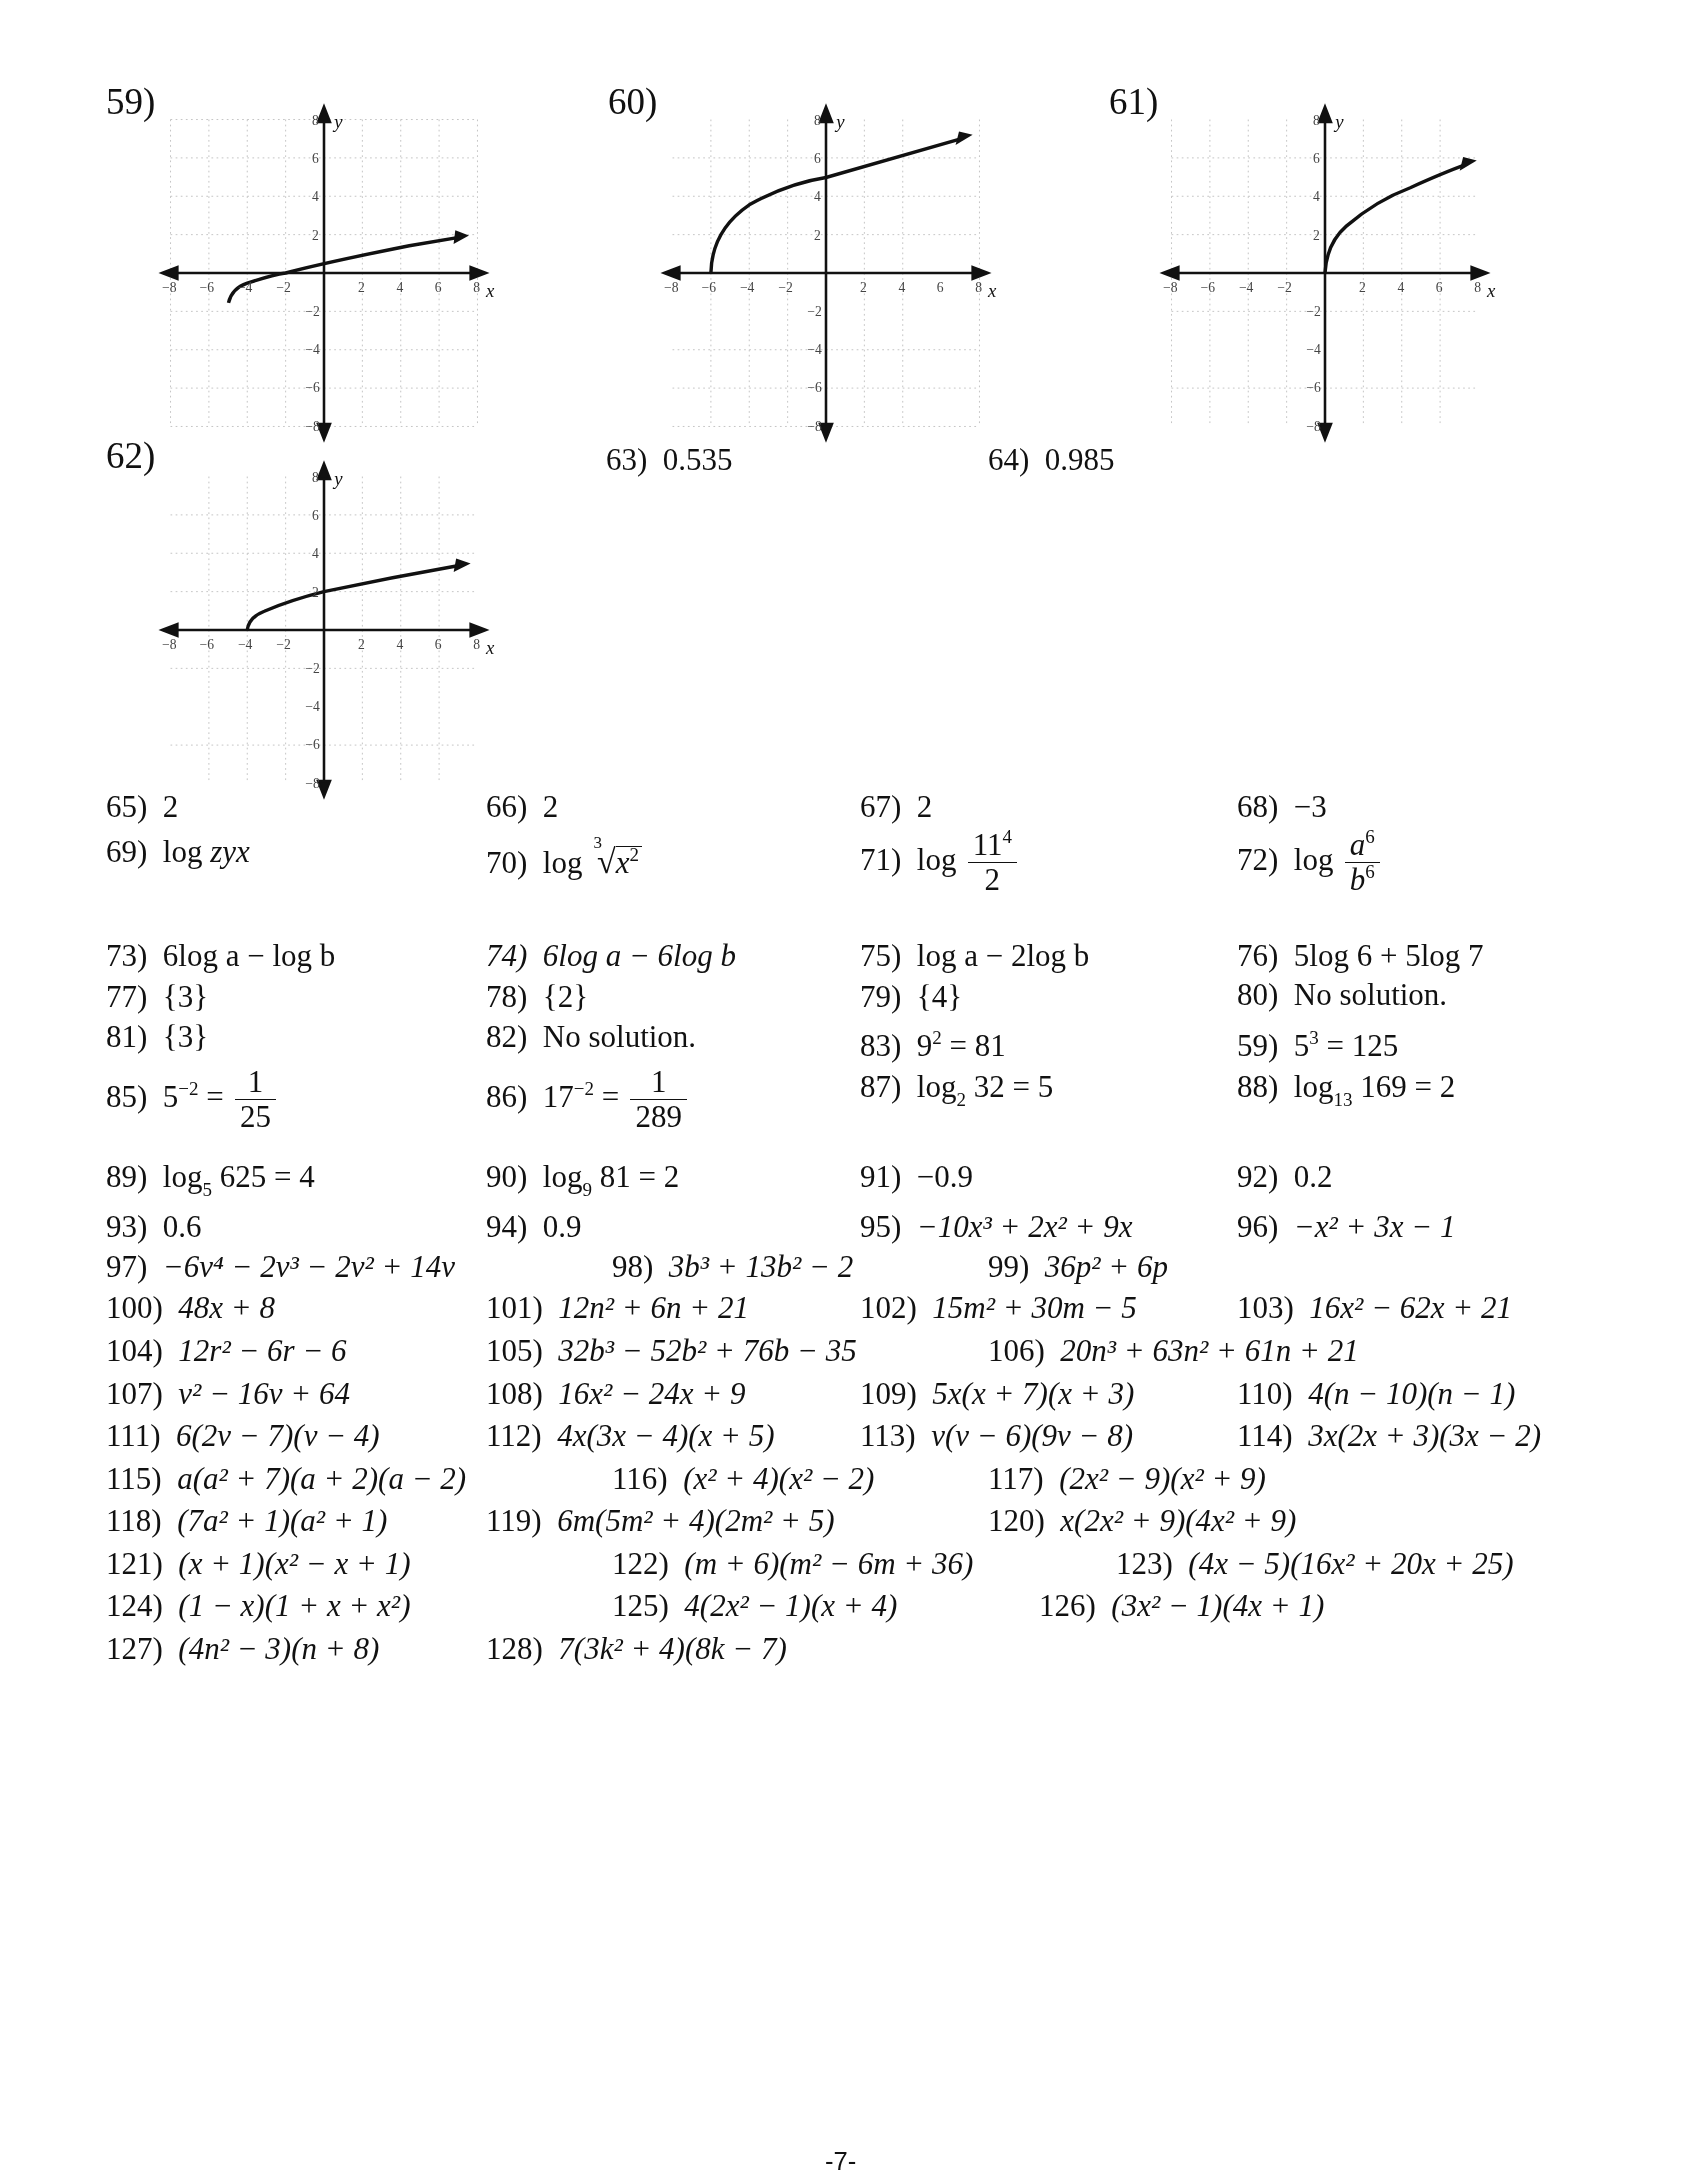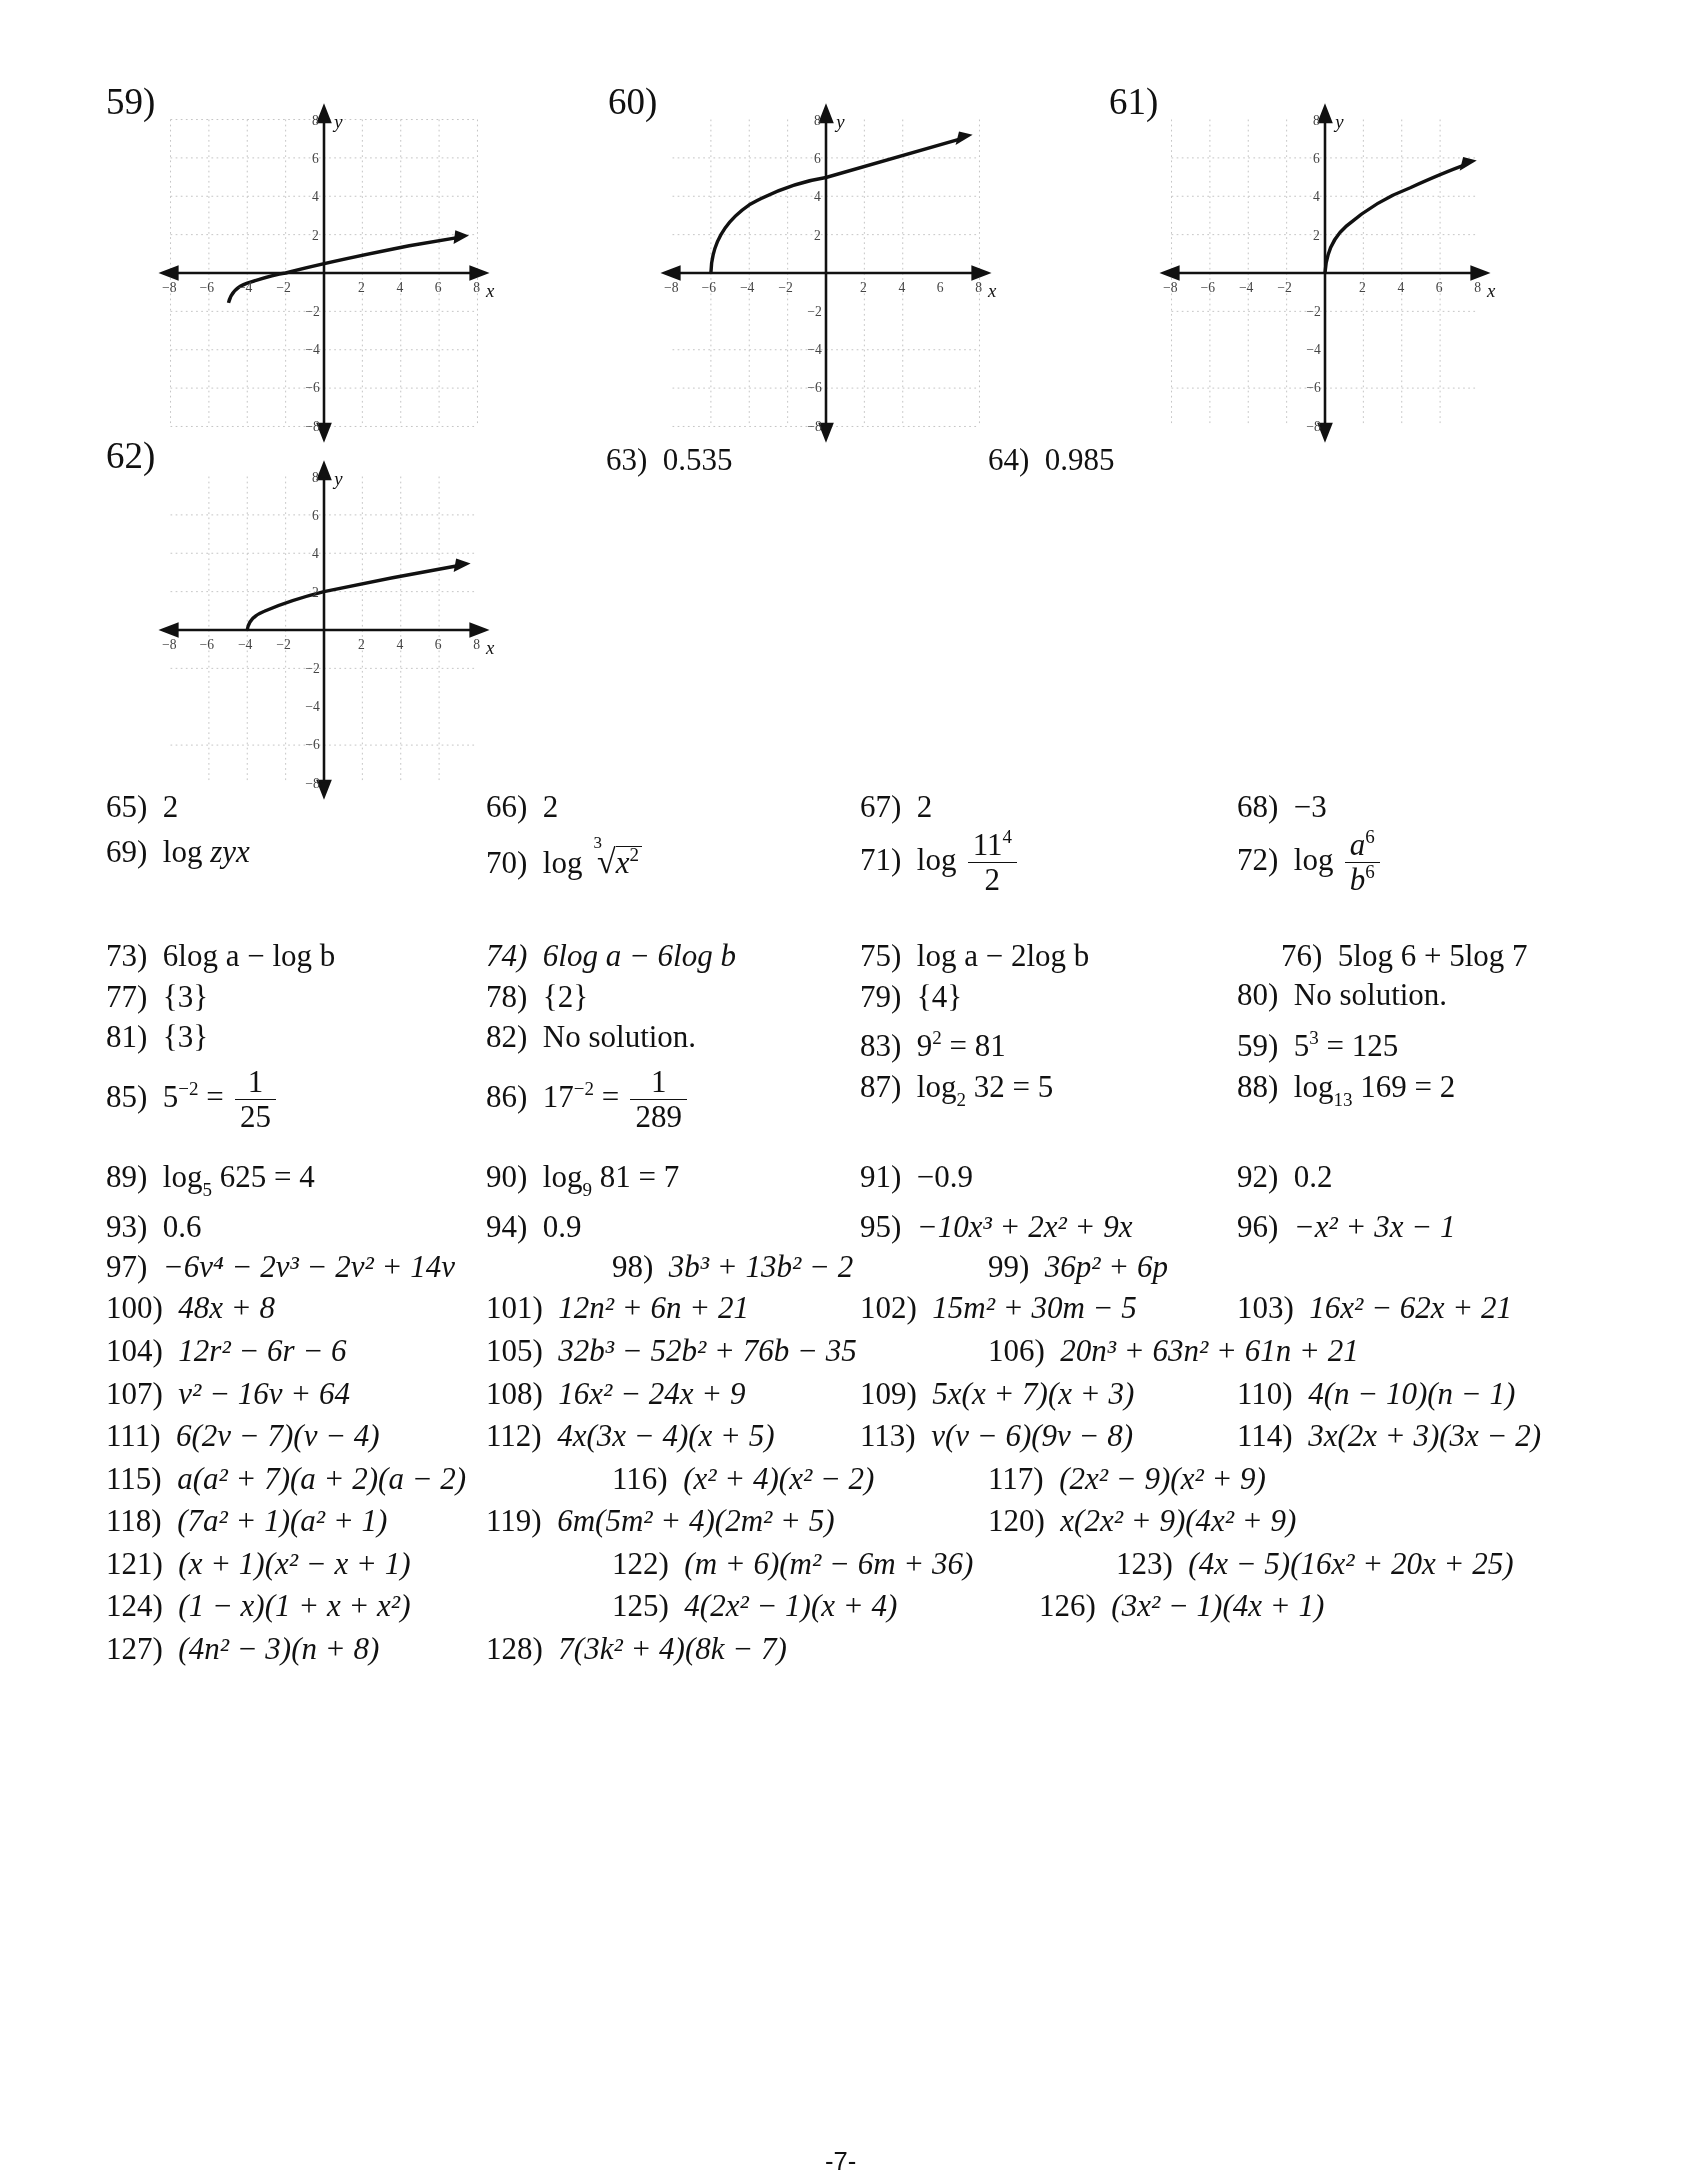--- a/index.html
+++ b/index.html
@@ -245,21 +245,21 @@
   <span class="frac"><span class="num"><span>11</span><sup>4</sup></span><span>2</span></span>
 </div>
 <div class="item ans" style="left:1237px;top:828px;">
   <span>72)</span>&nbsp; <span>log</span>
   <span class="frac"><span class="num"><i>a</i><sup>6</sup></span><span><i>b</i><sup>6</sup></span></span>
 </div>
 
 <div class="item ans" style="left:106px;top:939px;"><span>73)</span>&nbsp; <span>6log a − log b</span></div>
 <div class="item ans" style="left:486px;top:939px;font-style:italic;"><span>74)</span>&nbsp; <span>6log a − 6log b</span></div>
 <div class="item ans" style="left:860px;top:939px;"><span>75)</span>&nbsp; <span>log a − 2log b</span></div>
-<div class="item ans" style="left:1237px;top:939px;margin-left:44px;"><span>76)</span>&nbsp; <span>5log 6 + 5log 7</span></div>
+<div class="item ans" style="left:1237px;top:939px;"><span>76)</span>&nbsp; <span>5log 6 + 5log 7</span></div>
 
 <div class="item ans" style="left:106px;top:980px;"><span>77)</span>&nbsp; <span>{3}</span></div>
 <div class="item ans" style="left:486px;top:980px;"><span>78)</span>&nbsp; <span>{2}</span></div>
 <div class="item ans" style="left:860px;top:980px;"><span>79)</span>&nbsp; <span>{4}</span></div>
 <div class="item ans" style="left:1237px;top:978px;"><span>80)</span>&nbsp; <span>No solution.</span></div>
 
 <div class="item ans" style="left:106px;top:1020px;"><span>81)</span>&nbsp; <span>{3}</span></div>
 <div class="item ans" style="left:486px;top:1020px;"><span>82)</span>&nbsp; <span>No solution.</span></div>
 <div class="item ans" style="left:860px;top:1029px;"><span>83)</span>&nbsp; <span>9</span><sup>2</sup> <span>= 81</span></div>
 <div class="item ans" style="left:1237px;top:1029px;"><span>59)</span>&nbsp; <span>5</span><sup>3</sup> <span>= 125</span></div>
@@ -269,21 +269,21 @@
   <span class="frac"><span class="num">1</span><span>25</span></span>
 </div>
 <div class="item ans" style="left:486px;top:1065px;">
   <span>86)</span>&nbsp; <span>17</span><sup>−2</sup> <span>=</span>
   <span class="frac"><span class="num">1</span><span>289</span></span>
 </div>
 <div class="item ans" style="left:860px;top:1070px;"><span>87)</span>&nbsp; <span>log</span><sub>2</sub> <span>32 = 5</span></div>
 <div class="item ans" style="left:1237px;top:1070px;"><span>88)</span>&nbsp; <span>log</span><sub>13</sub> <span>169 = 2</span></div>
 
 <div class="item ans" style="left:106px;top:1160px;"><span>89)</span>&nbsp; <span>log</span><sub>5</sub> <span>625 = 4</span></div>
-<div class="item ans" style="left:486px;top:1160px;"><span>90)</span>&nbsp; <span>log</span><sub>9</sub> <span>81 = 7</span></div>
+<div class="item ans" style="left:486px;top:1160px;"><span>90)</span>&nbsp; <span>log</span><sub>9</sub> <span>81 = 2</span></div>
 <div class="item ans" style="left:860px;top:1160px;"><span>91)</span>&nbsp; <span>−0.9</span></div>
 <div class="item ans" style="left:1237px;top:1160px;"><span>92)</span>&nbsp; <span>0.2</span></div>
 
 <div class="item ans" style="left:106px;top:1210px;"><span>93)</span>&nbsp; <span>0.6</span></div>
 <div class="item ans" style="left:486px;top:1210px;"><span>94)</span>&nbsp; <span>0.9</span></div>
 <div class="item ans" style="left:860px;top:1210px;"><span>95)</span>&nbsp; <span class="v">−10x³ + 2x² + 9x</span></div>
 <div class="item ans" style="left:1237px;top:1210px;"><span>96)</span>&nbsp; <span class="v">−x² + 3x − 1</span></div>
 
 <div class="item ans" style="left:106px;top:1250px;"><span>97)</span>&nbsp; <span class="v">−6v⁴ − 2v³ − 2v² + 14v</span></div>
 <div class="item ans" style="left:612px;top:1250px;"><span>98)</span>&nbsp; <span class="v">3b³ + 13b² − 2</span></div>

